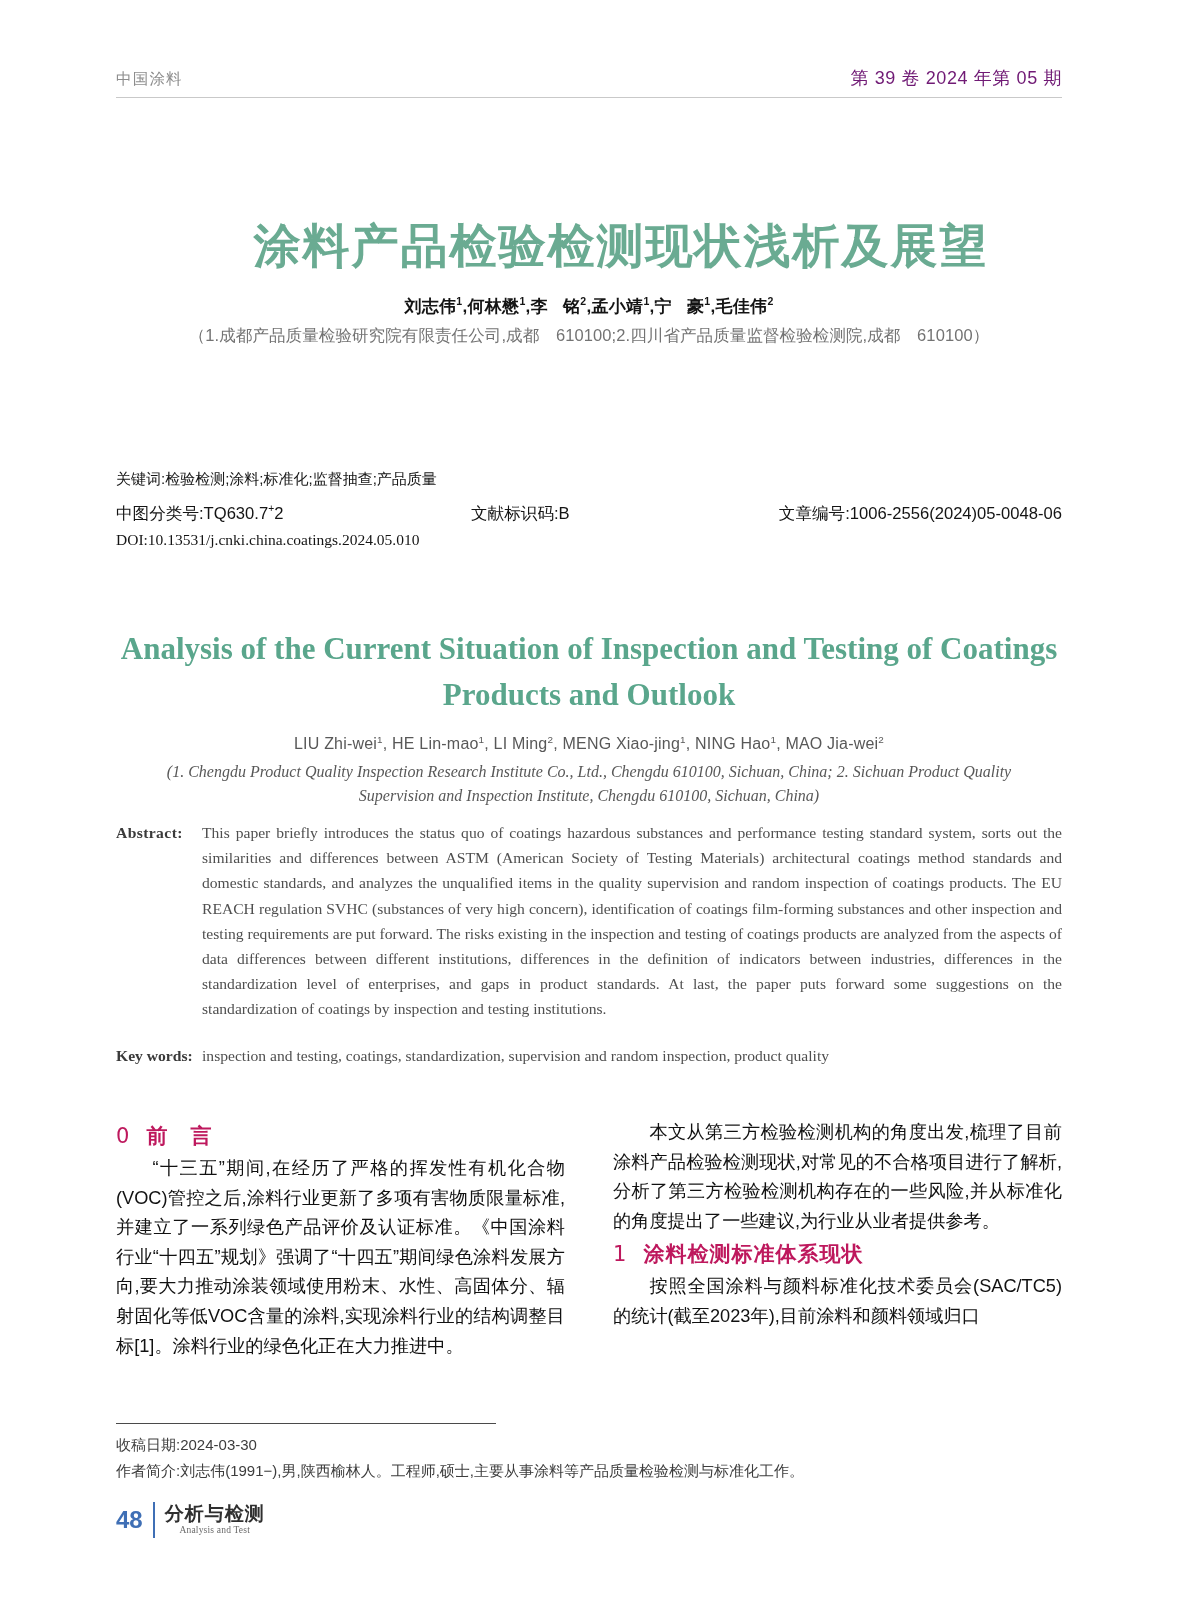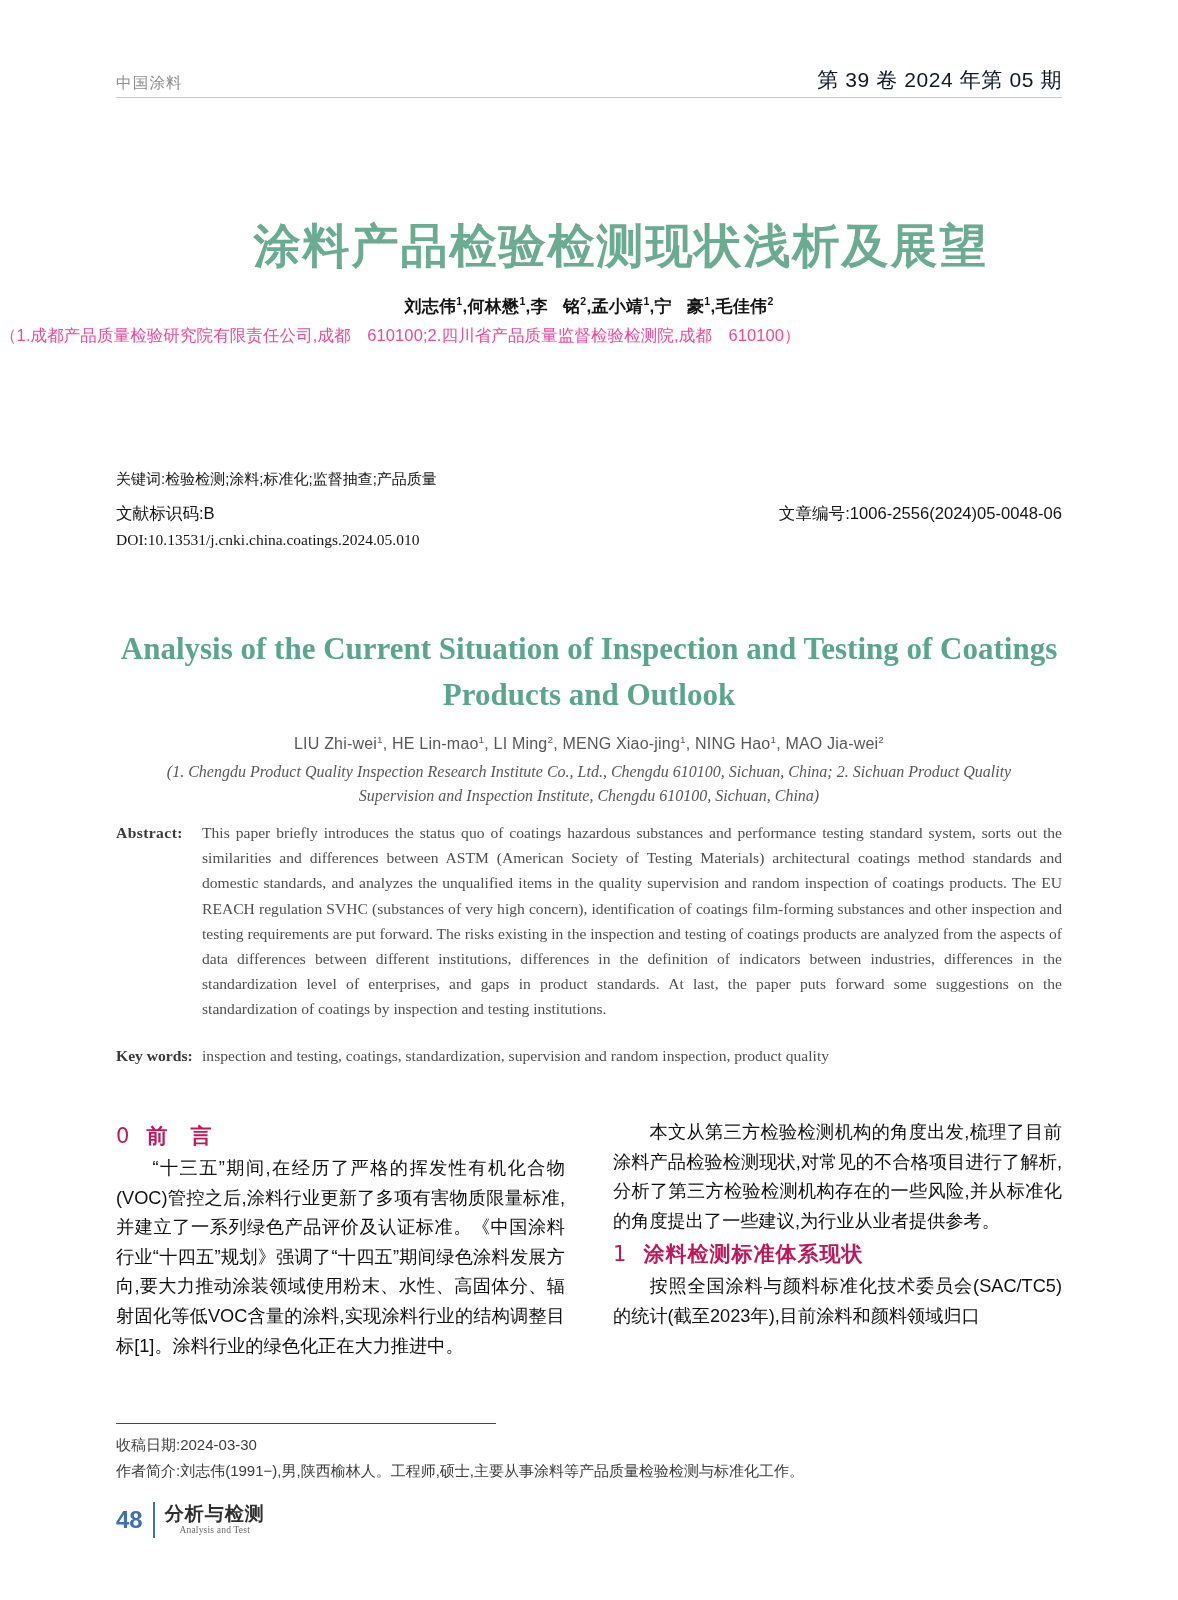--- a/index.html
+++ b/index.html
@@ -26,22 +26,22 @@
     width: 946px;
     display: flex;
     justify-content: space-between;
     align-items: flex-end;
     font-size: 15.5px;
     color: #8d8d8d;
     letter-spacing: 1.2px;
   }
   .runhead-right {
     letter-spacing: 0.6px;
-    font-size: 21px;
-    color: #0f172a;
+    font-size: 18px;
+    color: #701a75;
   }
   .runhead-rule {
     position: absolute;
     left: 116px;
     top: 97px;
     width: 946px;
     height: 1px;
     background: #c9c9c9;
   }
 
@@ -68,23 +68,23 @@
     font-size: 17px;
     font-weight: 700;
     color: #141414;
     letter-spacing: 0.3px;
   }
   .cn-affil {
     position: absolute;
     left: 0;
     top: 325px;
     width: 1178px;
-    text-align: left;
+    text-align: center;
     font-size: 16.5px;
-    color: #ec4899;
+    color: #737373;
     letter-spacing: 0.1px;
   }
   sup { font-size: 0.62em; vertical-align: super; }
 
   
   .cn-abs {
     position: absolute;
     left: 116px;
     top: 368px;
     width: 946px;
@@ -313,20 +313,23 @@
   </div>
 
   <div class="cn-affil">（1.成都产品质量检验研究院有限责任公司,成都　610100;2.四川省产品质量监督检验检测院,成都　610100）</div>
 
 
   <div class="cn-kw">
     <span>关键词:</span><span>检验检测;涂料;标准化;监督抽查;产品质量</span>
   </div>
 
   <div class="meta-row">
+    <span class="meta-a">
+      <span>中图分类号:</span><span>TQ630.7<sup>+</sup>2</span>
+    </span>
     <span class="meta-b">
       <span>文献标识码:</span><span>B</span>
     </span>
     <span class="meta-c">
       <span>文章编号:</span><span>1006-2556(2024)05-0048-06</span>
     </span>
   </div>
 
   <div class="doi-row">DOI:10.13531/j.cnki.china.coatings.2024.05.010</div>
 

